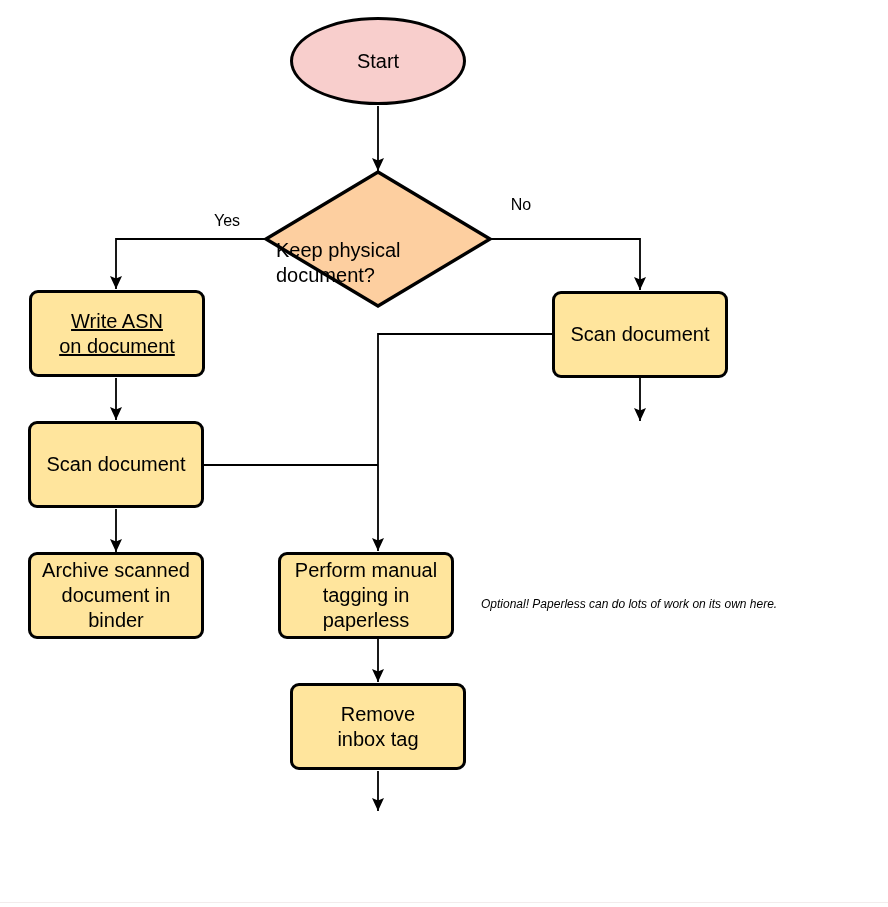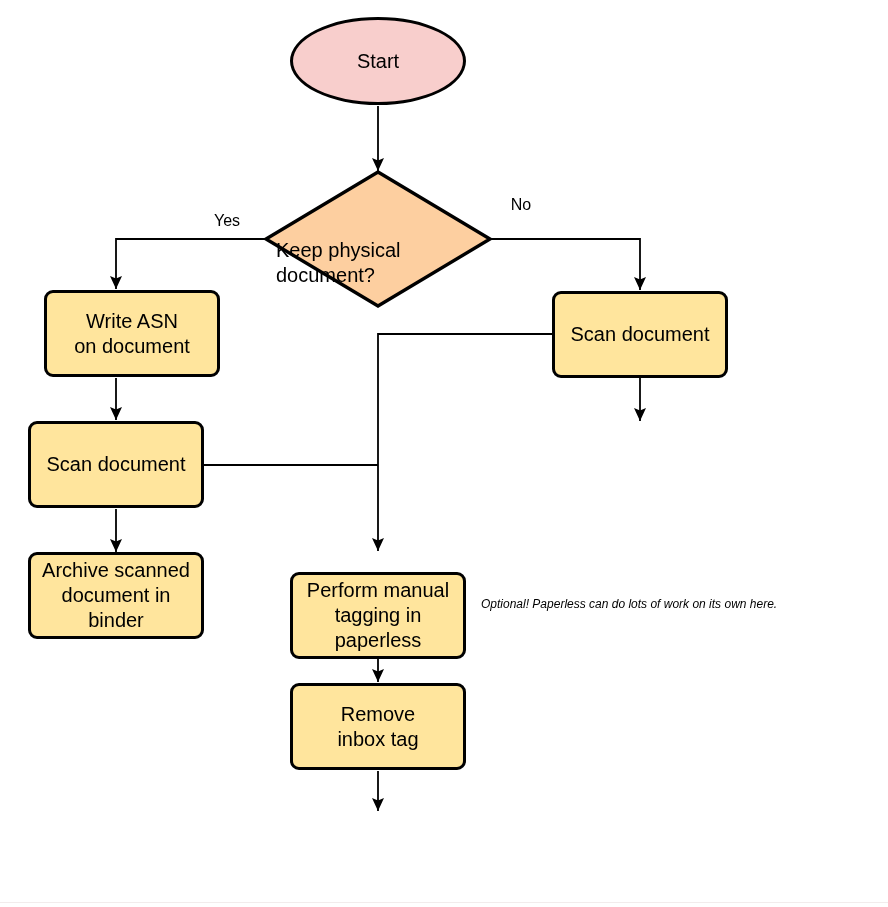--- a/index.html
+++ b/index.html
@@ -122,33 +122,33 @@
 
   <div class="node terminator" style="left:290px; top:17px;">Start</div>
 
   <div class="decision-label">Keep physical
 document?</div>
 
   <div class="edge-label" style="left:227px; top:210px;">Yes</div>
 
   <div class="edge-label" style="left:521px; top:194px;">No</div>
 
-  <div class="node process" style="left:44px; top:290px;">Write ASN
+  <div class="node process" style="left:29px; top:290px;text-decoration:underline;">Write ASN
 on document</div>
 
   <div class="node process" style="left:28px; top:421px;">Scan document</div>
 
   <div class="node process" style="left:28px; top:552px;">Archive scanned
 document in
 binder</div>
 
   <div class="node process" style="left:552px; top:291px;">Scan document</div>
 
 
-  <div class="node process" style="left:290px; top:552px;margin-top:20px;">Perform manual
+  <div class="node process" style="left:278px; top:552px;">Perform manual
 tagging in
 paperless</div>
 
   <div class="note">Optional! Paperless can do lots of work on its own here.</div>
 
   <div class="node process" style="left:290px; top:683px;">Remove
 inbox tag</div>
 
 
   <div class="bottom-divider"></div>

